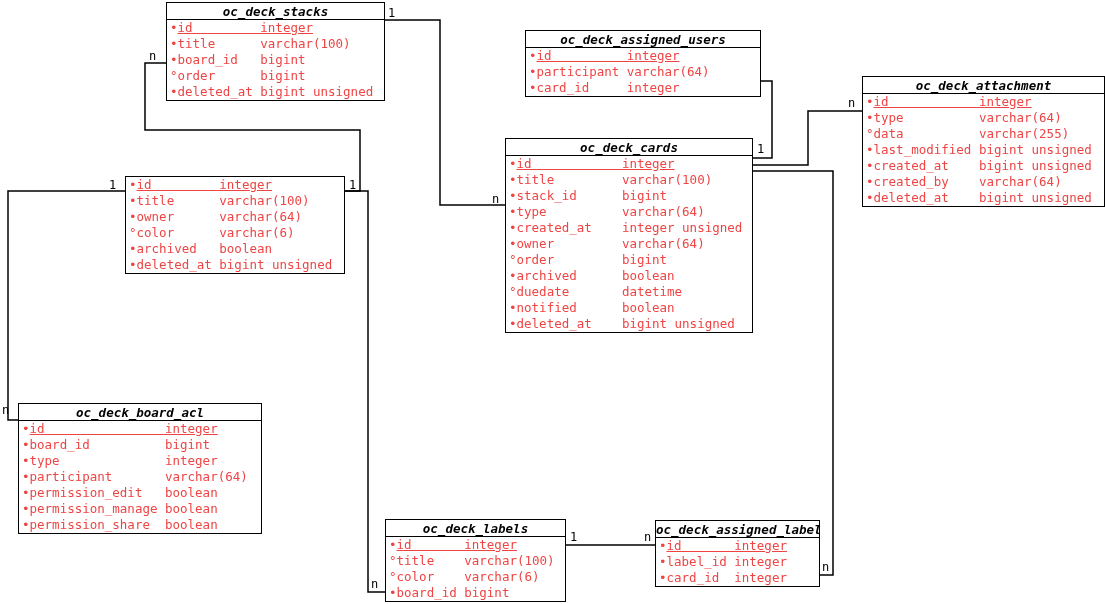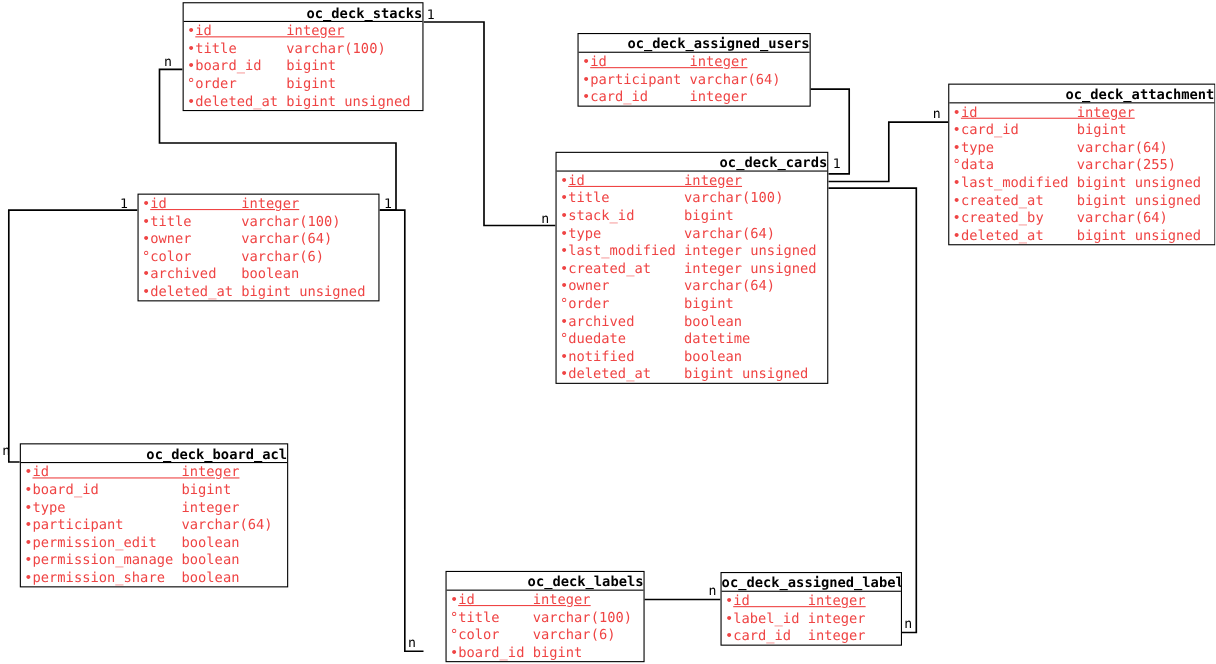--- a/index.html
+++ b/index.html
@@ -19,29 +19,30 @@
     position: absolute; left: 0; top: 0; z-index: 0;
   }
   .table-box {
     position: absolute;
     background: #ffffff;
     border: 1.5px solid #000000;
     z-index: 1;
   }
   .table-header {
     font-weight: bold;
-    text-align: right;
+    text-align: center;
     font-size: 12.5px;
     line-height: 15px;
     height: 16.5px;
     padding-top: 1px;
     border-bottom: 1.5px solid #000000;
     color: #000000;
     white-space: pre;
     overflow: hidden;
+    font-style: italic;
   }
   .table-row {
     white-space: pre;
     font-size: 12.5px;
     line-height: 16px;
     height: 16px;
     padding-left: 3px;
     color: #ef4444;
     overflow: hidden;
   }
@@ -80,44 +81,42 @@
       <text x="644" y="541" class="card-label">n</text>
     </svg>
     <div class="table-box" style="left: 166px; top: 2px; width: 219px;">
       <div class="table-header">oc_deck_stacks</div>
       <div class="table-row"><span>•</span><span class="pk">id         integer</span></div>
       <div class="table-row"><span>•</span><span class="">title      varchar(100)</span></div>
       <div class="table-row"><span>•</span><span class="">board_id   bigint</span></div>
       <div class="table-row"><span>°</span><span class="">order      bigint</span></div>
       <div class="table-row"><span>•</span><span class="">deleted_at bigint unsigned</span></div>
     </div>
-    <div class="table-box" style="left: 525px; top: 30px; width: 212px;">
+    <div class="table-box" style="left: 525px; top: 30px; width: 236px;">
       <div class="table-header">oc_deck_assigned_users</div>
       <div class="table-row"><span>•</span><span class="pk">id          integer</span></div>
       <div class="table-row"><span>•</span><span class="">participant varchar(64)</span></div>
       <div class="table-row"><span>•</span><span class="">card_id     integer</span></div>
     </div>
     <div class="table-box" style="left: 862px; top: 76px; width: 243px;">
       <div class="table-header">oc_deck_attachment</div>
       <div class="table-row"><span>•</span><span class="pk">id            integer</span></div>
-      <div class="table-row"><span>•</span><span class="">card_id       bigint</span></div>
       <div class="table-row"><span>•</span><span class="">type          varchar(64)</span></div>
       <div class="table-row"><span>°</span><span class="">data          varchar(255)</span></div>
       <div class="table-row"><span>•</span><span class="">last_modified bigint unsigned</span></div>
       <div class="table-row"><span>•</span><span class="">created_at    bigint unsigned</span></div>
       <div class="table-row"><span>•</span><span class="">created_by    varchar(64)</span></div>
       <div class="table-row"><span>•</span><span class="">deleted_at    bigint unsigned</span></div>
     </div>
     <div class="table-box" style="left: 505px; top: 138px; width: 248px;">
       <div class="table-header">oc_deck_cards</div>
       <div class="table-row"><span>•</span><span class="pk">id            integer</span></div>
       <div class="table-row"><span>•</span><span class="">title         varchar(100)</span></div>
       <div class="table-row"><span>•</span><span class="">stack_id      bigint</span></div>
       <div class="table-row"><span>•</span><span class="">type          varchar(64)</span></div>
-      <div class="table-row"><span>•</span><span class="">last_modified integer unsigned</span></div>
       <div class="table-row"><span>•</span><span class="">created_at    integer unsigned</span></div>
       <div class="table-row"><span>•</span><span class="">owner         varchar(64)</span></div>
       <div class="table-row"><span>°</span><span class="">order         bigint</span></div>
       <div class="table-row"><span>•</span><span class="">archived      boolean</span></div>
       <div class="table-row"><span>°</span><span class="">duedate       datetime</span></div>
       <div class="table-row"><span>•</span><span class="">notified      boolean</span></div>
       <div class="table-row"><span>•</span><span class="">deleted_at    bigint unsigned</span></div>
     </div>
     <div class="table-box" style="left: 125px; top: 176px; width: 220px;">
       <div class="table-row"><span>•</span><span class="pk">id         integer</span></div>
@@ -130,21 +129,21 @@
     <div class="table-box" style="left: 18px; top: 403px; width: 244px;">
       <div class="table-header">oc_deck_board_acl</div>
       <div class="table-row"><span>•</span><span class="pk">id                integer</span></div>
       <div class="table-row"><span>•</span><span class="">board_id          bigint</span></div>
       <div class="table-row"><span>•</span><span class="">type              integer</span></div>
       <div class="table-row"><span>•</span><span class="">participant       varchar(64)</span></div>
       <div class="table-row"><span>•</span><span class="">permission_edit   boolean</span></div>
       <div class="table-row"><span>•</span><span class="">permission_manage boolean</span></div>
       <div class="table-row"><span>•</span><span class="">permission_share  boolean</span></div>
     </div>
-    <div class="table-box" style="left: 385px; top: 519px; width: 181px; margin-left: 20px;">
+    <div class="table-box" style="left: 385px; top: 519px; width: 181px;">
       <div class="table-header">oc_deck_labels</div>
       <div class="table-row"><span>•</span><span class="pk">id       integer</span></div>
       <div class="table-row"><span>°</span><span class="">title    varchar(100)</span></div>
       <div class="table-row"><span>°</span><span class="">color    varchar(6)</span></div>
       <div class="table-row"><span>•</span><span class="">board_id bigint</span></div>
     </div>
     <div class="table-box" style="left: 655px; top: 520px; width: 165px;">
       <div class="table-header">oc_deck_assigned_labels</div>
       <div class="table-row"><span>•</span><span class="pk">id       integer</span></div>
       <div class="table-row"><span>•</span><span class="">label_id integer</span></div>

